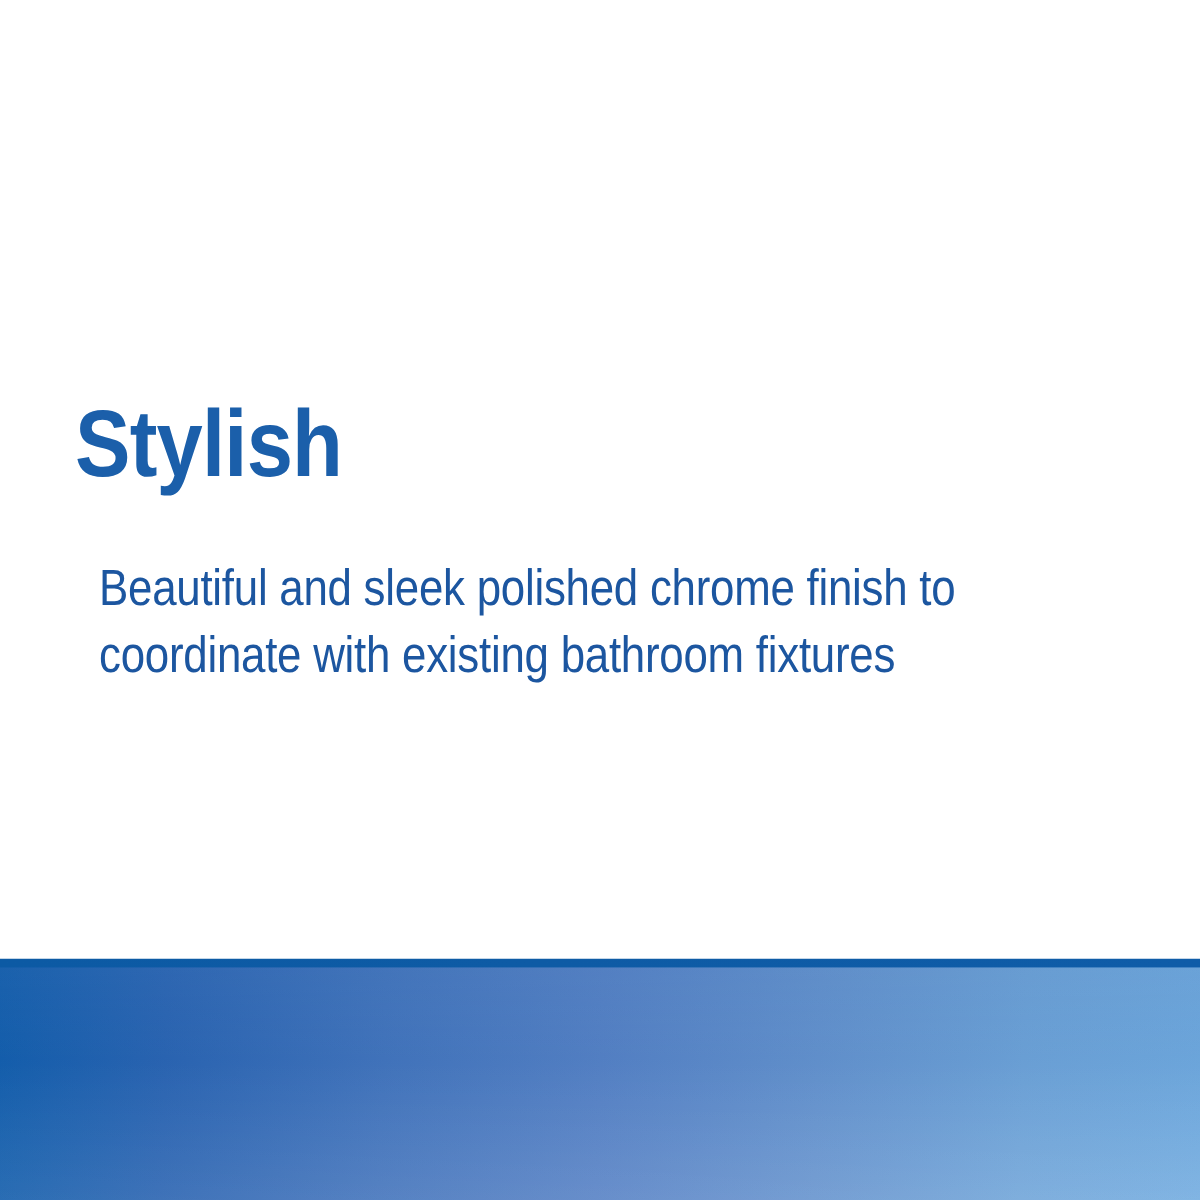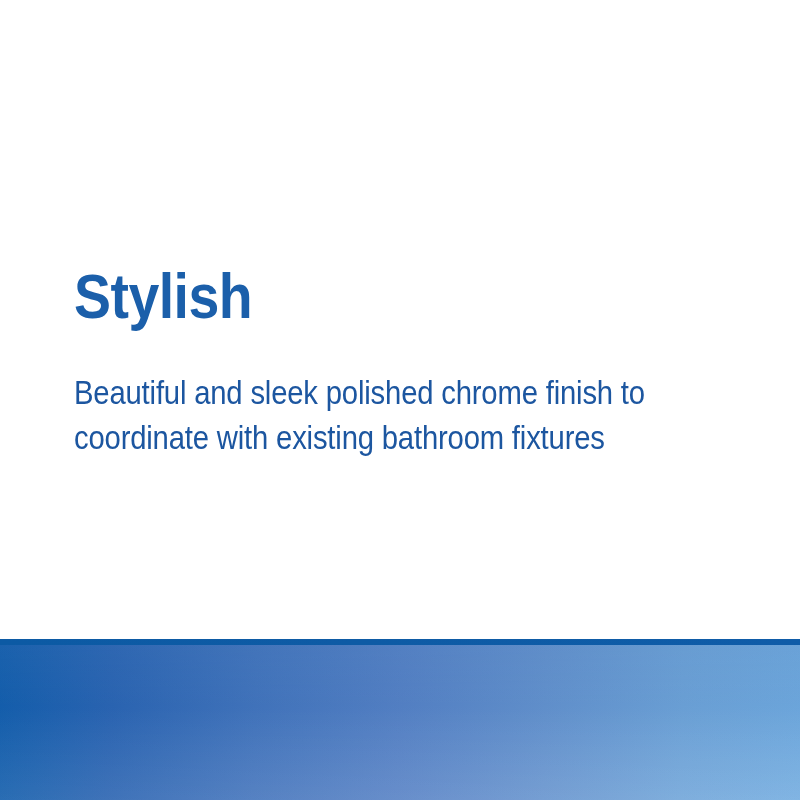--- a/index.html
+++ b/index.html
@@ -20,40 +20,40 @@
     position: relative;
     width: 800px;
     height: 800px;
     background: #ffffff;
     overflow: hidden;
   }
 
   
   .content {
     position: absolute;
-    left: 74px;
+    left: 50px;
     top: 262px;
     width: 700px;
   }
 
   .headline {
     font-family: "Liberation Sans Narrow", "Liberation Sans", "DejaVu Sans", sans-serif;
     font-size: 63px;
     font-weight: 700;
     line-height: 68px;
     letter-spacing: -0.6px;
     color: #1b5faa;
     margin: 0;
     transform: scaleX(0.88);
     transform-origin: left center;
     white-space: nowrap;
   }
 
   .body-copy {
-    margin: 0;
+    margin: 16px;
     padding: 0;
     list-style: none;
     margin-top: 40px;
   }
 
   .body-line {
     font-family: "Liberation Sans Narrow", "Liberation Sans", "DejaVu Sans", sans-serif;
     font-size: 34px;
     font-weight: 400;
     line-height: 45px;

